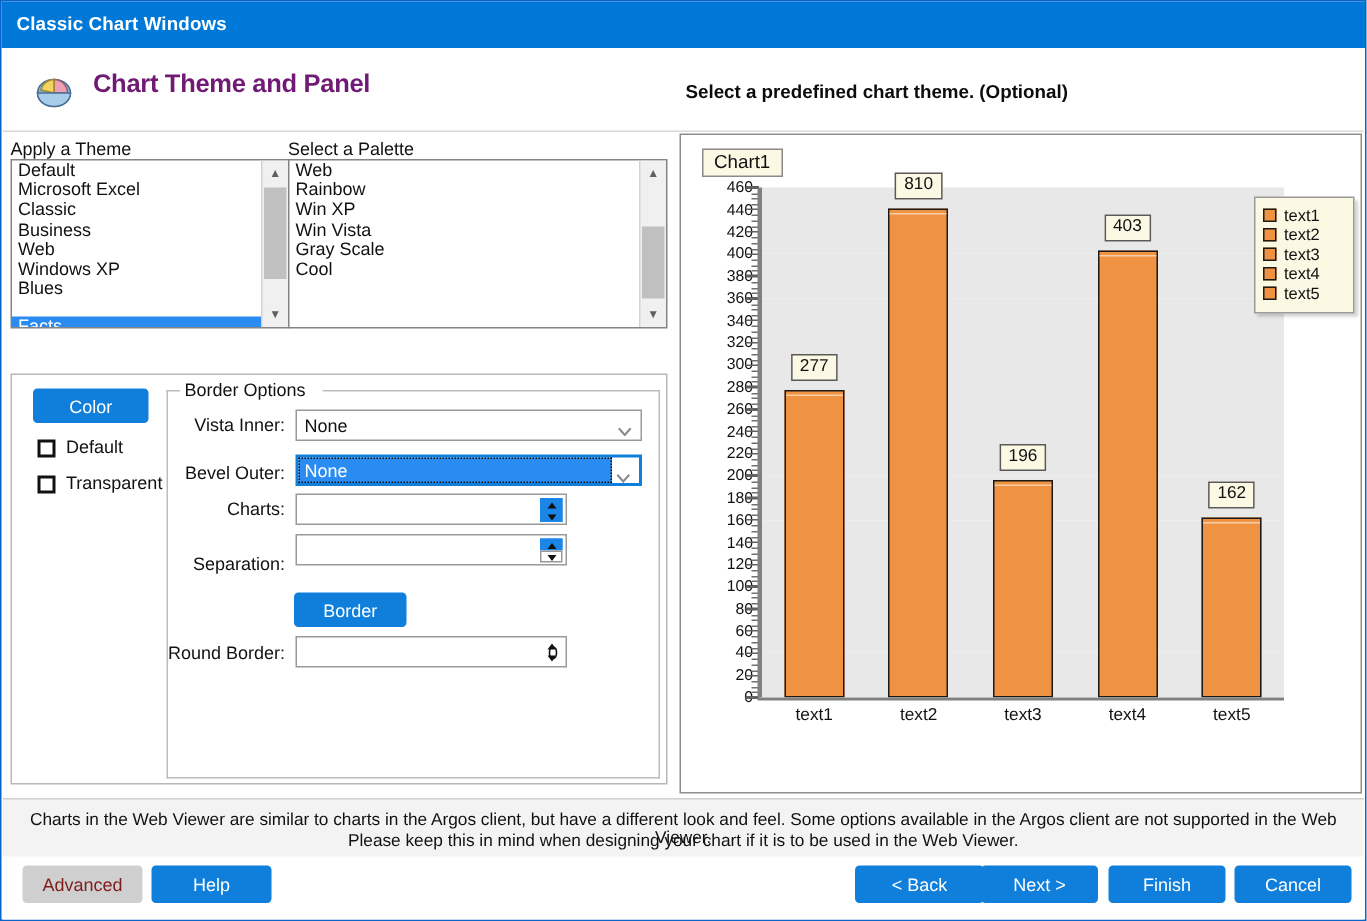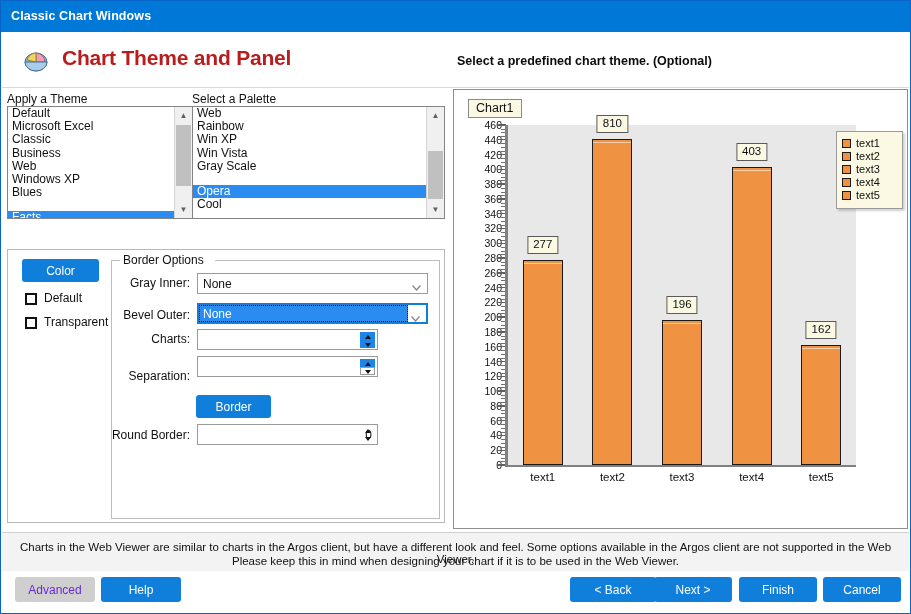--- a/index.html
+++ b/index.html
@@ -11,21 +11,21 @@
   }
   .window{position:absolute;left:0;top:0;width:911px;height:614px;box-sizing:border-box;border:1px solid #0a64c8;background:#ffffff;}
 
   
   .titlebar{position:absolute;left:0;top:0;width:100%;height:31px;background:#0078d7;}
   .titlebar .title{position:absolute;left:10px;top:8px;color:#ffffff;font-size:12.5px;font-weight:bold;letter-spacing:.1px;}
 
   
   .header{position:absolute;left:1px;top:31px;right:1px;height:55px;background:#ffffff;border-bottom:1px solid #d8d8d8;}
   .header .hicon{position:absolute;left:19px;top:14px;width:30px;height:30px;}
-  .header .htitle{position:absolute;left:60px;top:14px;font-size:21px;font-weight:bold;color:#b91c1c;letter-spacing:-.2px;}
+  .header .htitle{position:absolute;left:60px;top:14px;font-size:17px;font-weight:bold;color:#701a75;letter-spacing:-.2px;}
   .header .hsub{position:absolute;left:455px;top:22px;font-size:12.5px;font-weight:bold;color:#0c0c0c;}
 
   
   .leftpane{position:absolute;left:0px;top:88px;width:450px;height:440px;}
 
   .listlabel{position:absolute;font-size:12px;color:#111;}
   .listbox{position:absolute;box-sizing:border-box;background:#ffffff;border:1px solid #848484;overflow:hidden;}
   .listbox .items{position:absolute;left:0;top:0;right:17px;}
   .listitem{height:13.2px;line-height:13.2px;padding-left:4px;font-size:12px;color:#111;white-space:nowrap;overflow:hidden;}
   .listitem.sel{background:#2a8cf0;color:#ffffff;margin-top:12px;}
@@ -102,21 +102,21 @@
   .legtxt{font-size:11px;color:#111;}
 
   
   .footnote{position:absolute;left:1px;top:531px;right:1px;height:39px;background:#f3f3f3;border-top:1px solid #d0d0d0;border-bottom:1px solid #d0d0d0;}
   .footnote .fl{position:absolute;left:0;right:0;text-align:center;font-size:11.5px;color:#111;}
   .footnote .fl.l1{top:8px;}
   .footnote .fl.l2{top:22px;}
 
   .btnbar{position:absolute;left:1px;top:570px;right:1px;height:42px;background:#ffffff;}
   .wbtn{position:absolute;top:6px;height:25px;background:#0f7fdb;color:#ffffff;border:none;border-radius:3px;font-family:"Liberation Sans",sans-serif;font-size:12px;cursor:pointer;padding:0;}
-  .wbtn.disabled{background:#cfcfcf;color:#6d28d9;cursor:default;}
+  .wbtn.disabled{background:#cfcfcf;color:#7f1d1d;cursor:default;}
 </style>
 </head>
 <body>
 
 <div class="window">
 
   <div class="titlebar">
     <div class="title">Classic Chart Windows</div>
   </div>
 
@@ -156,21 +156,20 @@
     </div>
 
     <div class="listlabel" style="left:191px;top:3px;">Select a Palette</div>
     <div class="listbox" style="left:191px;top:17px;width:253px;height:113px;">
       <div class="items" id="palette-items">
           <div class="listitem">Web</div>
           <div class="listitem">Rainbow</div>
           <div class="listitem">Win XP</div>
           <div class="listitem">Win Vista</div>
           <div class="listitem">Gray Scale</div>
-          <div class="listitem sel">Opera</div>
           <div class="listitem">Cool</div>
         </div>
       <div class="vscroll">
         <div class="arr up">▲</div>
         <div class="thumb" style="top:44px;height:48px;"></div>
         <div class="arr dn">▼</div>
       </div>
     </div>
   </div>
 
@@ -188,21 +187,21 @@
   </div>
 
   <div class="fsbox"></div>
   <div class="fsline">
       <span class="l"></span>
       <span class="r"></span>
     </div>
   <div class="fslegend">Border Options</div>
 
   <div class="frow" style="left:0;top:275px;width:195px;">
-    <div class="flabel" style="right:6px;top:0;">Gray Inner:</div>
+    <div class="flabel" style="right:6px;top:0;">Vista Inner:</div>
   </div>
   <div class="combo" style="left:196px;top:272px;width:231px;">
     <span class="ctext">None</span>
     <span class="carrow">
       <svg width="9" height="6" viewBox="0 0 9 6">
           <polyline points="0.5,0.5 4.5,5 8.5,0.5" fill="none" stroke="#8a8a8a" stroke-width="1.4"></polyline>
         </svg>
     </span>
   </div>
 

